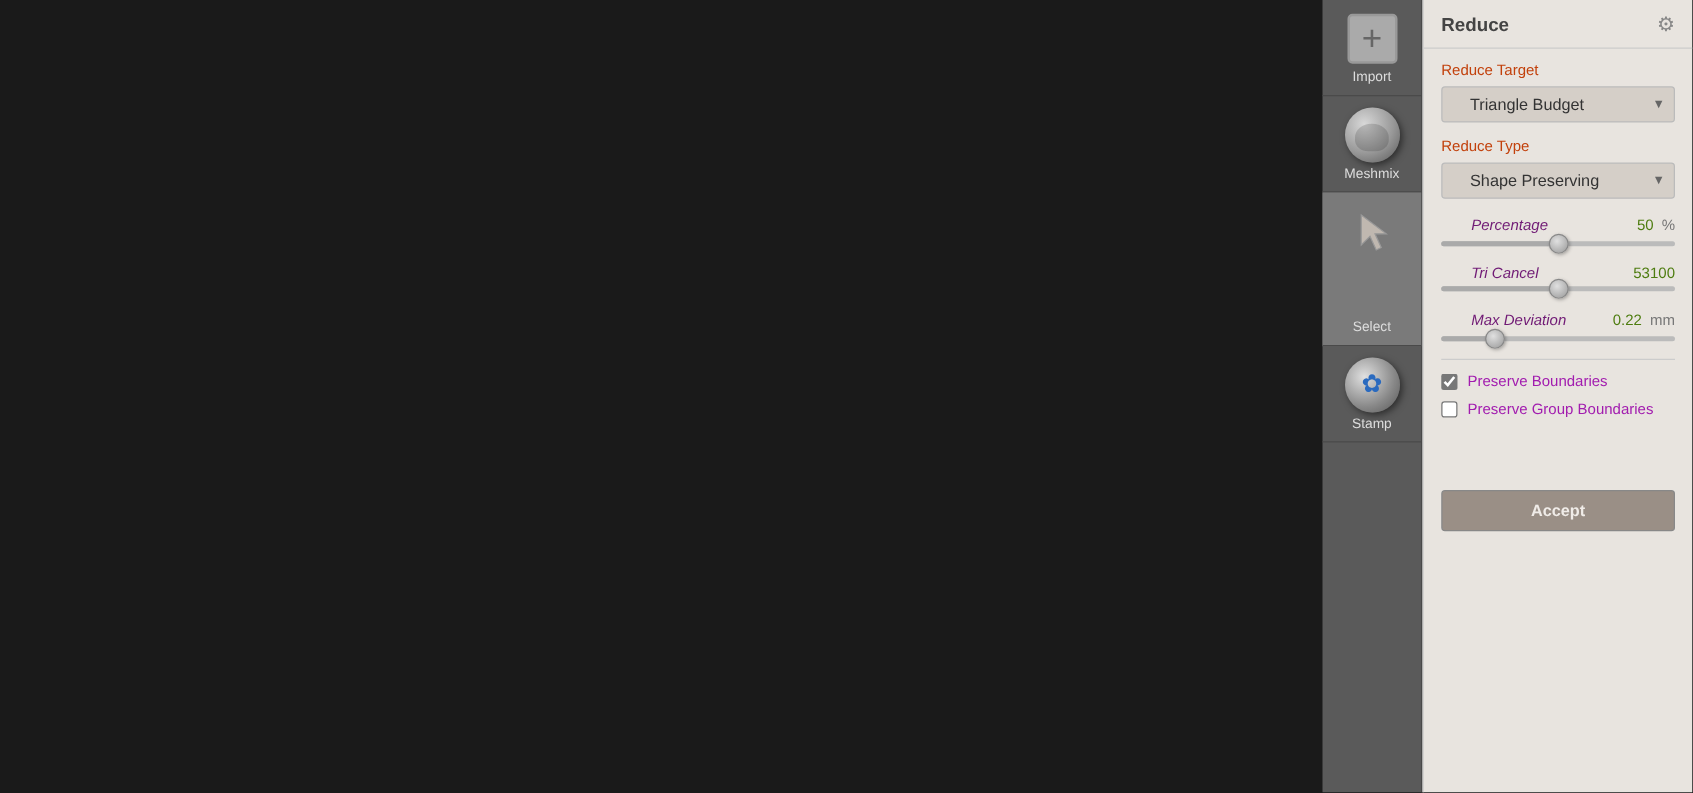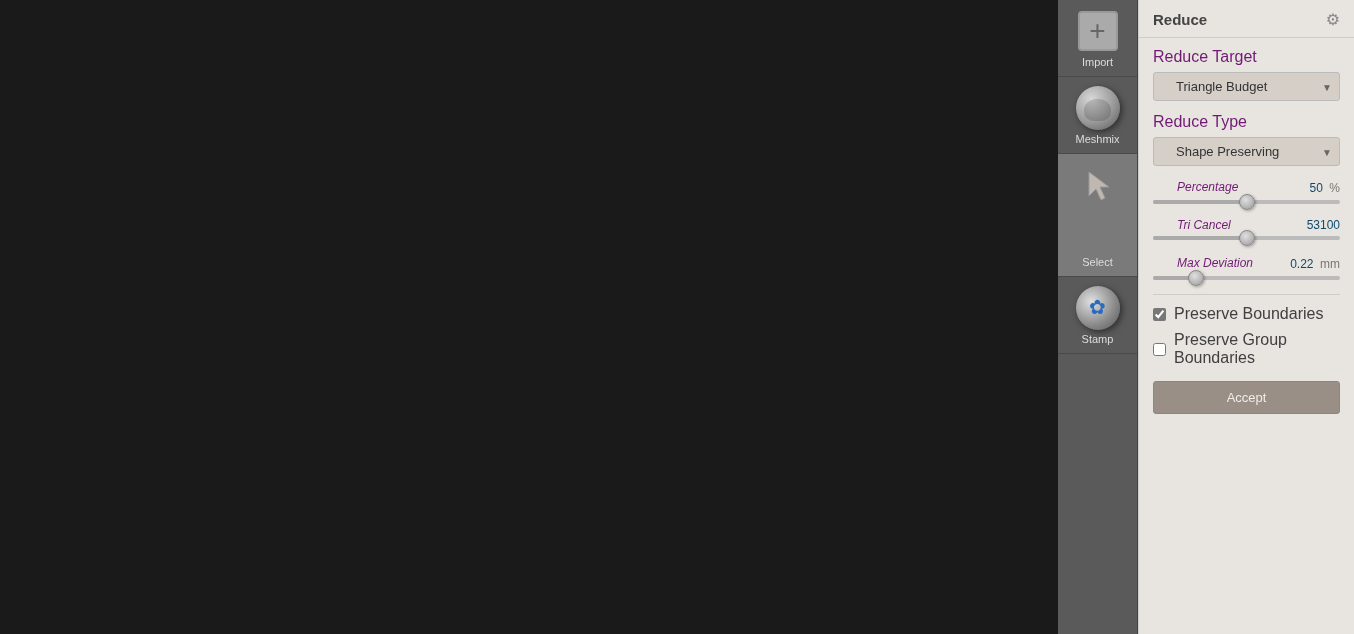--- a/index.html
+++ b/index.html
@@ -147,22 +147,22 @@
       color: #888;
       font-size: 16px;
     }
 
     .panel-body {
       padding: 10px 14px;
       flex: 1;
     }
 
     .field-label-bold {
-      font-size: 16px;
-      color: #701a75;
+      font-size: 12px;
+      color: #c2410c;
       margin-bottom: 6px;
       font-weight: normal;
     }
 
     .dropdown-wrapper {
       position: relative;
       margin-bottom: 12px;
     }
 
     .dropdown {
@@ -197,21 +197,21 @@
 
     .slider-row-label {
       font-size: 12px;
       color: #701a75;
       font-style: italic;
       margin-left: 24px;
     }
 
     .slider-row-value {
       font-size: 12px;
-      color: #0c4a6e;
+      color: #4d7c0f;
     }
 
     .slider-row-unit {
       font-size: 12px;
       color: #777;
       margin-left: 2px;
     }
 
     .slider-container {
       margin-bottom: 14px;
@@ -251,41 +251,42 @@
 
     .checkbox-input {
       width: 13px;
       height: 13px;
       margin-right: 8px;
       accent-color: #777;
       cursor: pointer;
     }
 
     .checkbox-label {
-      font-size: 16px;
-      color: #404040;
+      font-size: 12px;
+      color: #a21caf;
     }
 
     .button-row {
       display: flex;
       gap: 8px;
       margin-top: 14px;
       padding-bottom: 10px;
     }
 
     .btn-accept, .btn-cancel {
       flex: 1;
       padding: 8px 0;
       border-radius: 3px;
       border: 1px solid #888;
       background: #9a8f86;
       color: #f0ece8;
       font-size: 13px;
       cursor: pointer;
-      font-weight: normal;
+      font-weight: bold;
+      margin-top: 44px;
     }
 
     .section-divider {
       height: 1px;
       background: #ccc;
       margin: 4px 0 10px 0;
     }
 
     
     .edit-sphere {

